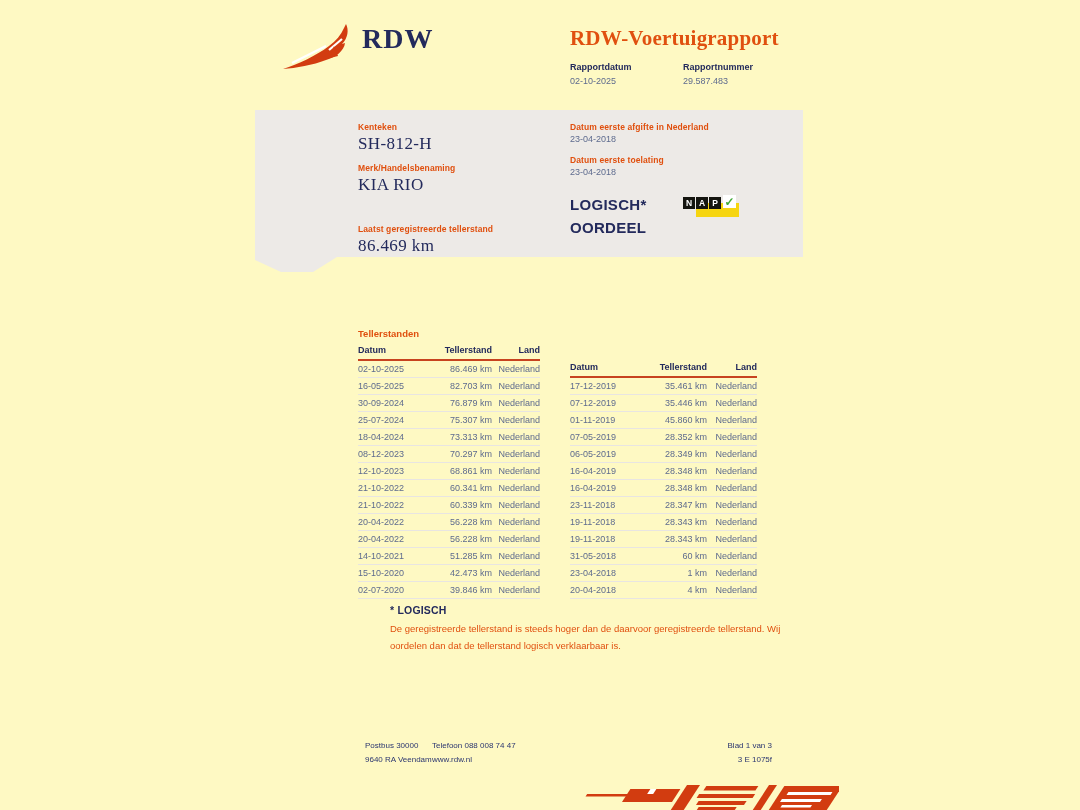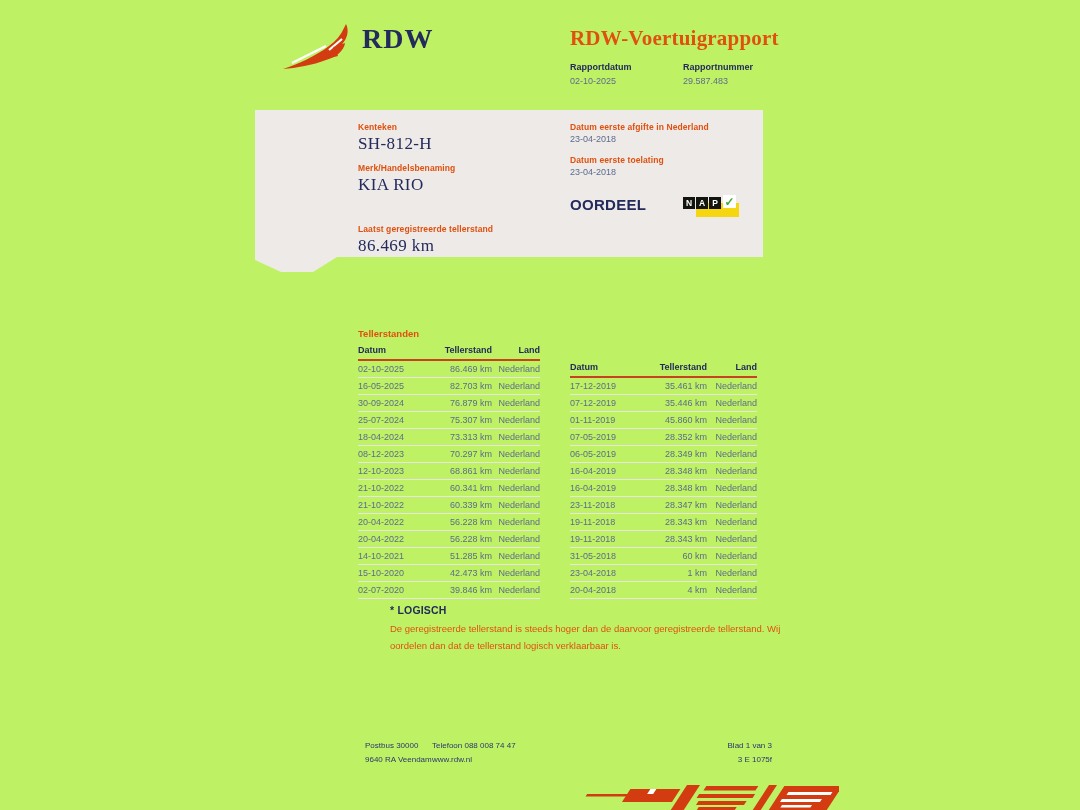--- a/index.html
+++ b/index.html
@@ -1,36 +1,36 @@
 <!DOCTYPE html>
 <html><head>
 <meta charset="utf-8">
 <style>
   html,body{margin:0;padding:0;background:#ffffff;}
-  .page{position:relative;width:1080px;height:810px;background:#bef264;overflow:hidden;
+  .page{position:relative;width:1080px;height:810px;background:#fef9c3;overflow:hidden;
         font-family:"Liberation Sans",sans-serif;color:#232a5c;}
 
   
   .brand{position:absolute;left:282px;top:22px;display:flex;align-items:flex-start;gap:8px;}
   .brand svg{display:block;}
   .logotype{font-family:"Liberation Serif",serif;font-weight:600;font-size:28px;
             color:#232a5c;letter-spacing:1px;line-height:1;margin-top:3px;}
 
   .doc-title{position:absolute;left:570px;top:26px;font-family:"Liberation Serif",serif;
              font-weight:700;font-size:21px;color:#e0500f;letter-spacing:.2px;}
 
   .meta{position:absolute;left:570px;top:62px;display:flex;gap:41px;}
   .meta-col{margin-right:14px;}
   .meta-col.first{width:58px;}
   .meta-label{font-size:9px;font-weight:700;color:#232a5c;}
   .meta-value{font-size:9px;color:#5e6b8e;margin-top:4px;}
 
   
   .infobox{position:absolute;left:255px;top:110px;width:508px;height:162px;background:#edeae7;
-           clip-path:polygon(0 0,100% 0,100% 147px,82px 147px,58px 162px,26px 162px,0 150px);}
+           clip-path:polygon(0 0,100% 0,100% 147px,82px 147px,58px 162px,26px 162px,0 150px);padding-left:40px;}
   .ib-left{position:absolute;left:103px;top:12px;width:200px;}
   .ib-right{position:absolute;left:315px;top:12px;width:200px;}
   .flabel{font-size:8.5px;font-weight:700;color:#e0500f;margin-bottom:2px;letter-spacing:.1px;}
   .fvalue{font-family:"Liberation Serif",serif;font-size:17px;color:#232a5c;margin-bottom:9px;letter-spacing:.4px;}
   .svalue{font-size:9px;color:#5e6b8e;margin-bottom:11px;}
   .gap-top{margin-top:29px;}
   .oordeel{margin-top:16px;font-size:15px;font-weight:700;color:#232a5c;line-height:1.55;letter-spacing:.3px;}
 
   
   .nap{position:absolute;left:428px;top:84px;width:56px;height:24px;}
@@ -105,20 +105,21 @@
       <div class="fvalue">KIA RIO</div>
       <div class="flabel gap-top">Laatst geregistreerde tellerstand</div>
       <div class="fvalue">86.469 km</div>
     </div>
     <div class="ib-right">
       <div class="flabel">Datum eerste afgifte in Nederland</div>
       <div class="svalue">23-04-2018</div>
       <div class="flabel">Datum eerste toelating</div>
       <div class="svalue">23-04-2018</div>
       <div class="oordeel">
+        <div>LOGISCH*</div>
         <div>OORDEEL</div>
       </div>
     </div>
     <div class="nap">
       <div class="nap-yellow"></div>
       <div class="nap-squares">
         <span class="nap-sq">N</span>
         <span class="nap-sq">A</span>
         <span class="nap-sq">P</span>
       </div>

